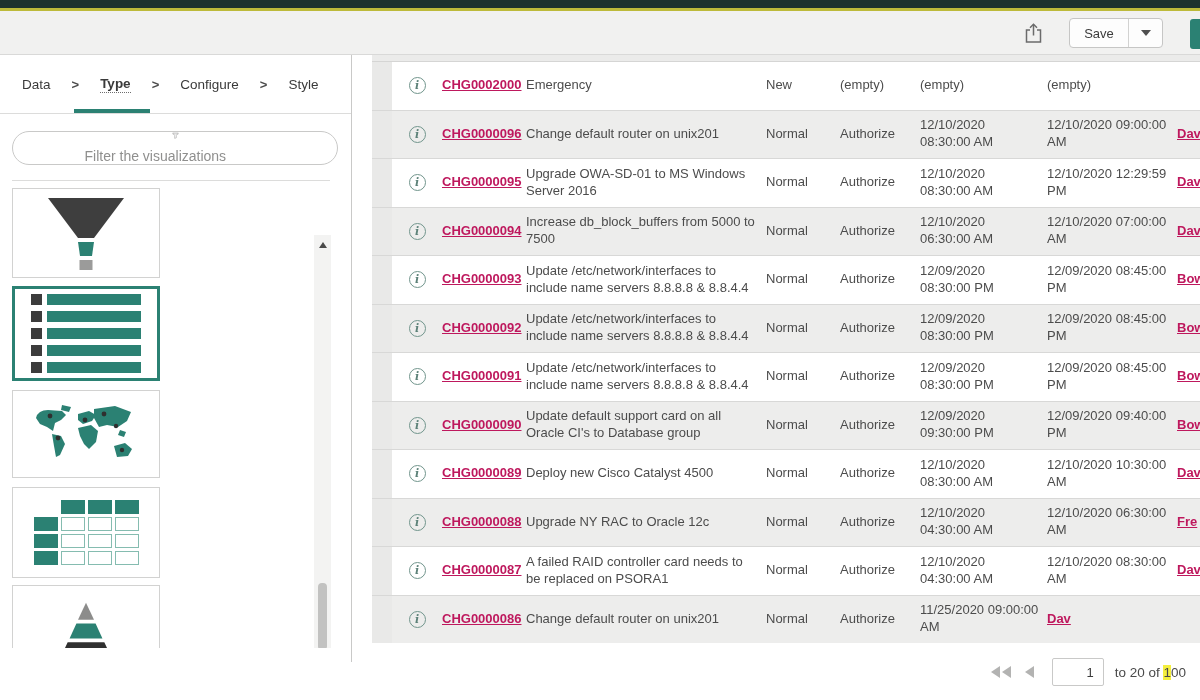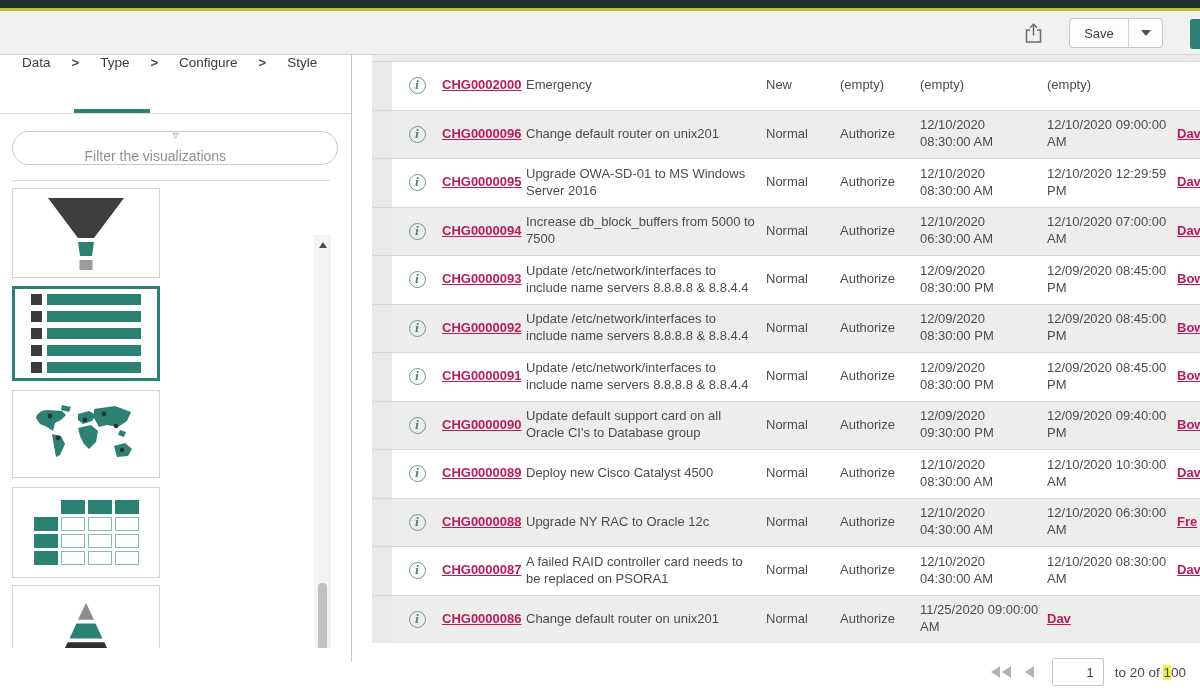--- a/index.html
+++ b/index.html
@@ -23,23 +23,23 @@
     border-left:1px solid #d2d2d1; cursor:pointer; }
   .caret-down { width:0; height:0; border-left:5px solid transparent; border-right:5px solid transparent;
     border-top:6px solid #4f4f4f; }
   .teal-sliver { position:absolute; right:0; top:8px; width:10px; height:30px;
     background:#2b8173; border-radius:3px 0 0 3px; }
 
   
   .panel { position:absolute; left:0; top:55px; width:352px; height:607px;
     background:#fff; border-right:1px solid #c9c9c8; }
   .crumbs { position:relative; height:59px; border-bottom:1px solid #dcdcdb;
-    display:flex; padding-left:22px; gap:21px; font-size:13.5px; color:#3a3a3a; }
+    display:flex; align-items:center; padding-left:22px; gap:21px; font-size:13.5px; color:#3a3a3a; }
   .crumb { cursor:pointer; }
-  .crumb.active { border-bottom:1px dotted #6e6e6e; padding-bottom:1px; }
+  .crumb.active { border-bottom:1px dotted #6e6e6e; padding-bottom:1px;font-weight:bold; }
   .crumb-sep { color:#4c4c4c; font-weight:bold; font-size:13px; }
   .crumb-indicator { position:absolute; left:74px; bottom:0; width:76px; height:4px; background:#2b8173; }
 
   .filter-pill { position:absolute; left:12px; top:76px; width:326px; height:34px;
     border:1.5px solid #c9c9c8; border-radius:17px; background:#fff;
     display:flex; align-items:center; padding:0 12px; gap:9px;flex-direction:column; }
   .filter-pill input { border:none; outline:none; flex:1; font-size:14px;
     font-family:"Liberation Sans", sans-serif; color:#444; background:transparent; }
   .filter-pill input::placeholder { color:#8f8f8e; }
 

